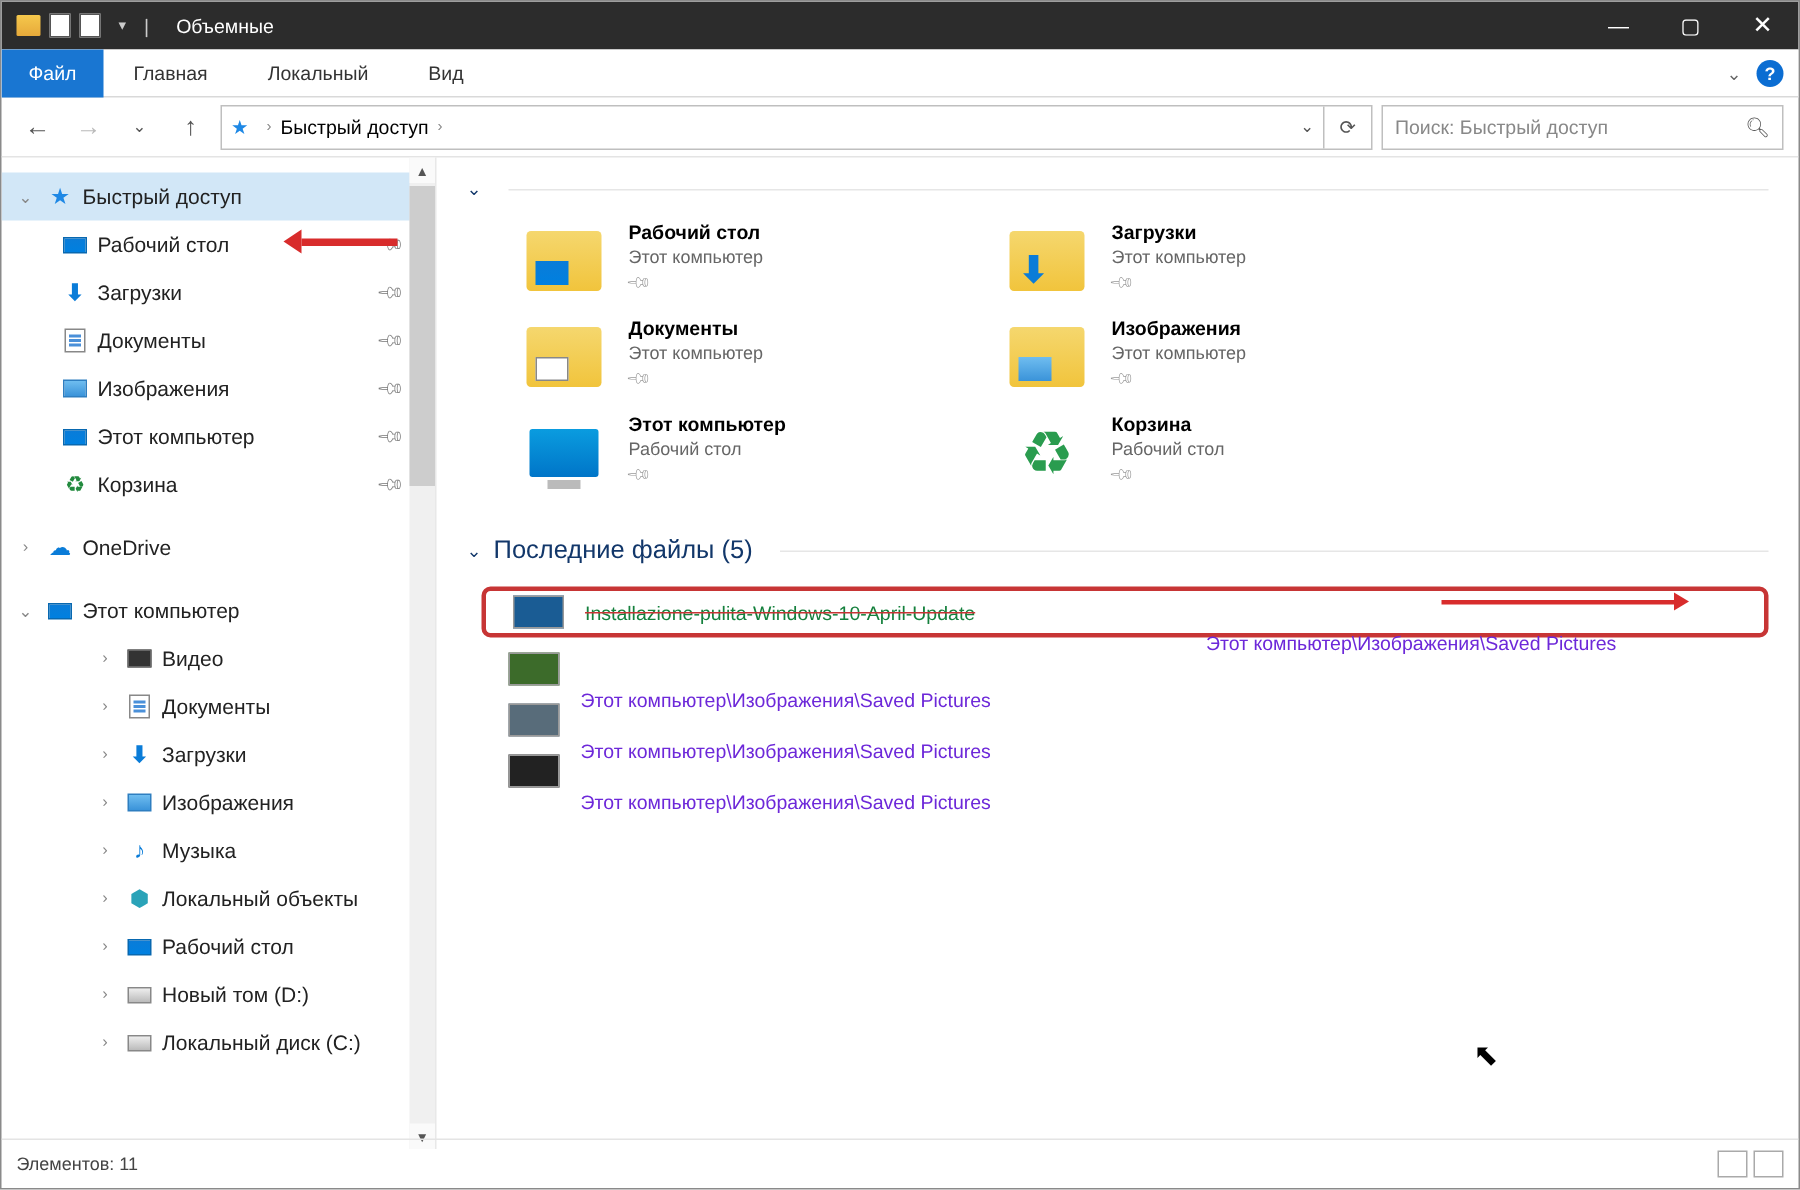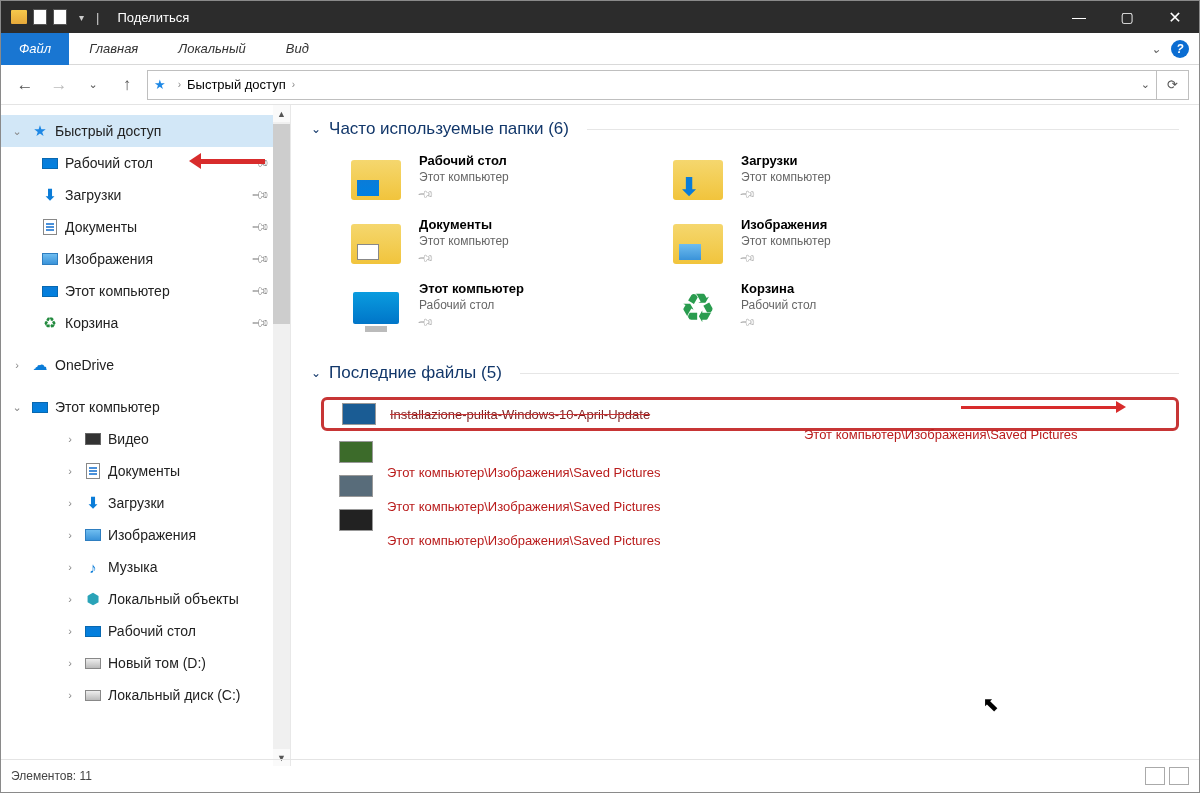--- a/index.html
+++ b/index.html
@@ -10,21 +10,21 @@
 .titlebar .qat { display: flex; align-items: center; gap: 6px; padding-left: 10px; }
 .titlebar .qat .file-ico { width: 16px; height: 14px; background: linear-gradient(#f5c84c,#e7a93a); border-radius: 1px; }
 .titlebar .qat .blank-ico { width: 14px; height: 16px; background: #fff; border: 1px solid #555; }
 .titlebar .qat .chev { color: #ccc; font-size: 10px; padding: 0 6px; }
 .titlebar .title { margin-left: 18px; }
 .titlebar .win-controls { margin-left: auto; display: flex; }
 .titlebar .win-controls div { width: 48px; height: 32px; display: flex; align-items: center; justify-content: center; color: #fff; font-size: 14px; }
 .titlebar .win-controls .close { font-size: 16px; }
 
 
-.ribbon { height: 32px; background: #fff; border-bottom: 1px solid #d9d9d9; display: flex; align-items: center; font-size: 13px; font-style: italic; }
+.ribbon { height: 32px; background: #fff; border-bottom: 1px solid #d9d9d9; display: flex; align-items: center; font-size: 13px; }
 .ribbon .file-tab { background: #1976d2; color: #fff; padding: 0 18px; height: 32px; display: flex; align-items: center; }
 .ribbon .tab { padding: 0 20px; height: 32px; display: flex; align-items: center; color: #333; }
 .ribbon .ribbon-right { margin-left: auto; display: flex; align-items: center; padding-right: 10px; gap: 10px; }
 .ribbon .chev-down { color: #666; font-size: 12px; }
 .ribbon .help { width: 18px; height: 18px; border-radius: 50%; background: #0b6dd2; color: #fff; font-size: 12px; display: flex; align-items: center; justify-content: center; font-weight: bold; }
 
 
 .navrow { height: 40px; display: flex; align-items: center; padding: 4px 10px; gap: 6px; border-bottom: 1px solid #e4e4e4; }
 .navrow .nav-arrow { width: 28px; height: 28px; display: flex; align-items: center; justify-content: center; color: #555; font-size: 17px; }
 .navrow .nav-arrow.disabled { color: #bbb; }
@@ -66,22 +66,22 @@
 .folder-shape { width: 50px; height: 40px; background: linear-gradient(#f5d76e,#f1c43c); border-radius: 3px; position: relative; }
 .folder-shape .inner { position: absolute; bottom: 4px; left: 6px; width: 22px; height: 16px; }
 .freq-item .txt { font-size: 13px; }
 .freq-item .txt .name { color: #000; margin-bottom: 2px; font-weight: 600; }
 .freq-item .txt .sub { color: #666; font-size: 12px; }
 .freq-item .txt .pin-small { color: #999; font-size: 11px; margin-top: 4px; transform: rotate(45deg); display: inline-block; }
 
 .recent-list { margin-left: 10px; }
 .recent-row { display: flex; align-items: center; height: 34px; font-size: 13px; gap: 14px; padding-left: 18px; }
 .recent-row .thumb { width: 34px; height: 22px; background: #2e5c7a; border: 1px solid #999; }
-.recent-row .name { width: 400px; color: #7f1d1d; white-space: nowrap; overflow: hidden; }
-.recent-row .path { color: #b91c1c; margin-top: 40px; }
+.recent-row .name { width: 400px; color: #15803d; white-space: nowrap; overflow: hidden; }
+.recent-row .path { color: #6d28d9; margin-top: 40px; }
 .highlight-box { border: 3px solid #c73535; border-radius: 6px; margin-bottom: 4px; }
 
 
 .red-arrow { position: absolute; color: #d82c2c; font-size: 22px; z-index: 10; }
 .red-arrow-1 { top: 158px; left: 200px; width: 64px; height: 5px; background: #d82c2c; }
 .red-arrow-1::before { content: ""; position: absolute; left: -12px; top: -6px; border-right: 12px solid #d82c2c; border-top: 8px solid transparent; border-bottom: 8px solid transparent; }
 .red-arrow-2 { position: absolute; left: 637px; top: 6px; width: 155px; height: 3px; background: #d82c2c; }
 .red-arrow-2::after { content: ""; position: absolute; right: -10px; top: -5px; border-left: 10px solid #d82c2c; border-top: 6px solid transparent; border-bottom: 6px solid transparent; }
 
 
@@ -109,21 +109,21 @@
 <body>
 
 <div class="titlebar">
   <div class="qat">
     <div class="file-ico"></div>
     <div class="blank-ico"></div>
     <div class="blank-ico"></div>
     <span class="chev">▾</span>
     <span style="color:#ccc">|</span>
   </div>
-  <div class="title">Поделиться</div>
+  <div class="title">Объемные</div>
   <div class="win-controls">
     <div>—</div>
     <div>▢</div>
     <div class="close">✕</div>
   </div>
 </div>
 
 <div class="ribbon">
   <div class="file-tab">Файл</div>
   <div class="tab">Главная</div>
@@ -141,20 +141,24 @@
   <div class="nav-arrow" style="font-size:11px">⌄</div>
   <div class="nav-arrow">↑</div>
   <div class="addressbar">
     <span class="star">★</span>
     <span class="crumb-sep">›</span>
     <span>Быстрый доступ</span>
     <span class="crumb-sep">›</span>
     <span class="drop">⌄</span>
     <div class="refresh">⟳</div>
   </div>
+  <div class="searchbox">
+    <span>Поиск: Быстрый доступ</span>
+    <span class="mag">🔍︎</span>
+  </div>
 </div>
 
 <div class="red-arrow red-arrow-1"></div>
 
 <div class="body">
 
   <div class="sidebar">
     <div class="tree">
       <div class="row selected">
         <span class="chev open"></span>
@@ -275,21 +279,20 @@
       <div class="up">▲</div>
       <div class="thumb"></div>
       <div style="flex:1"></div>
       <div class="down">▼</div>
     </div>
   </div>
 
   <div class="content">
     <div class="section-head">
       <span class="chev">⌄</span>
-      <span>Часто используемые папки (6)</span>
       <span class="rule"></span>
     </div>
 
     <div class="freq-grid">
       <div class="freq-item">
         <div class="big-ico">
             <div class="folder-shape">
               <div class="inner" style="background:linear-gradient(#0a7cd8,#0080e0)"></div>
             </div>
           </div>

